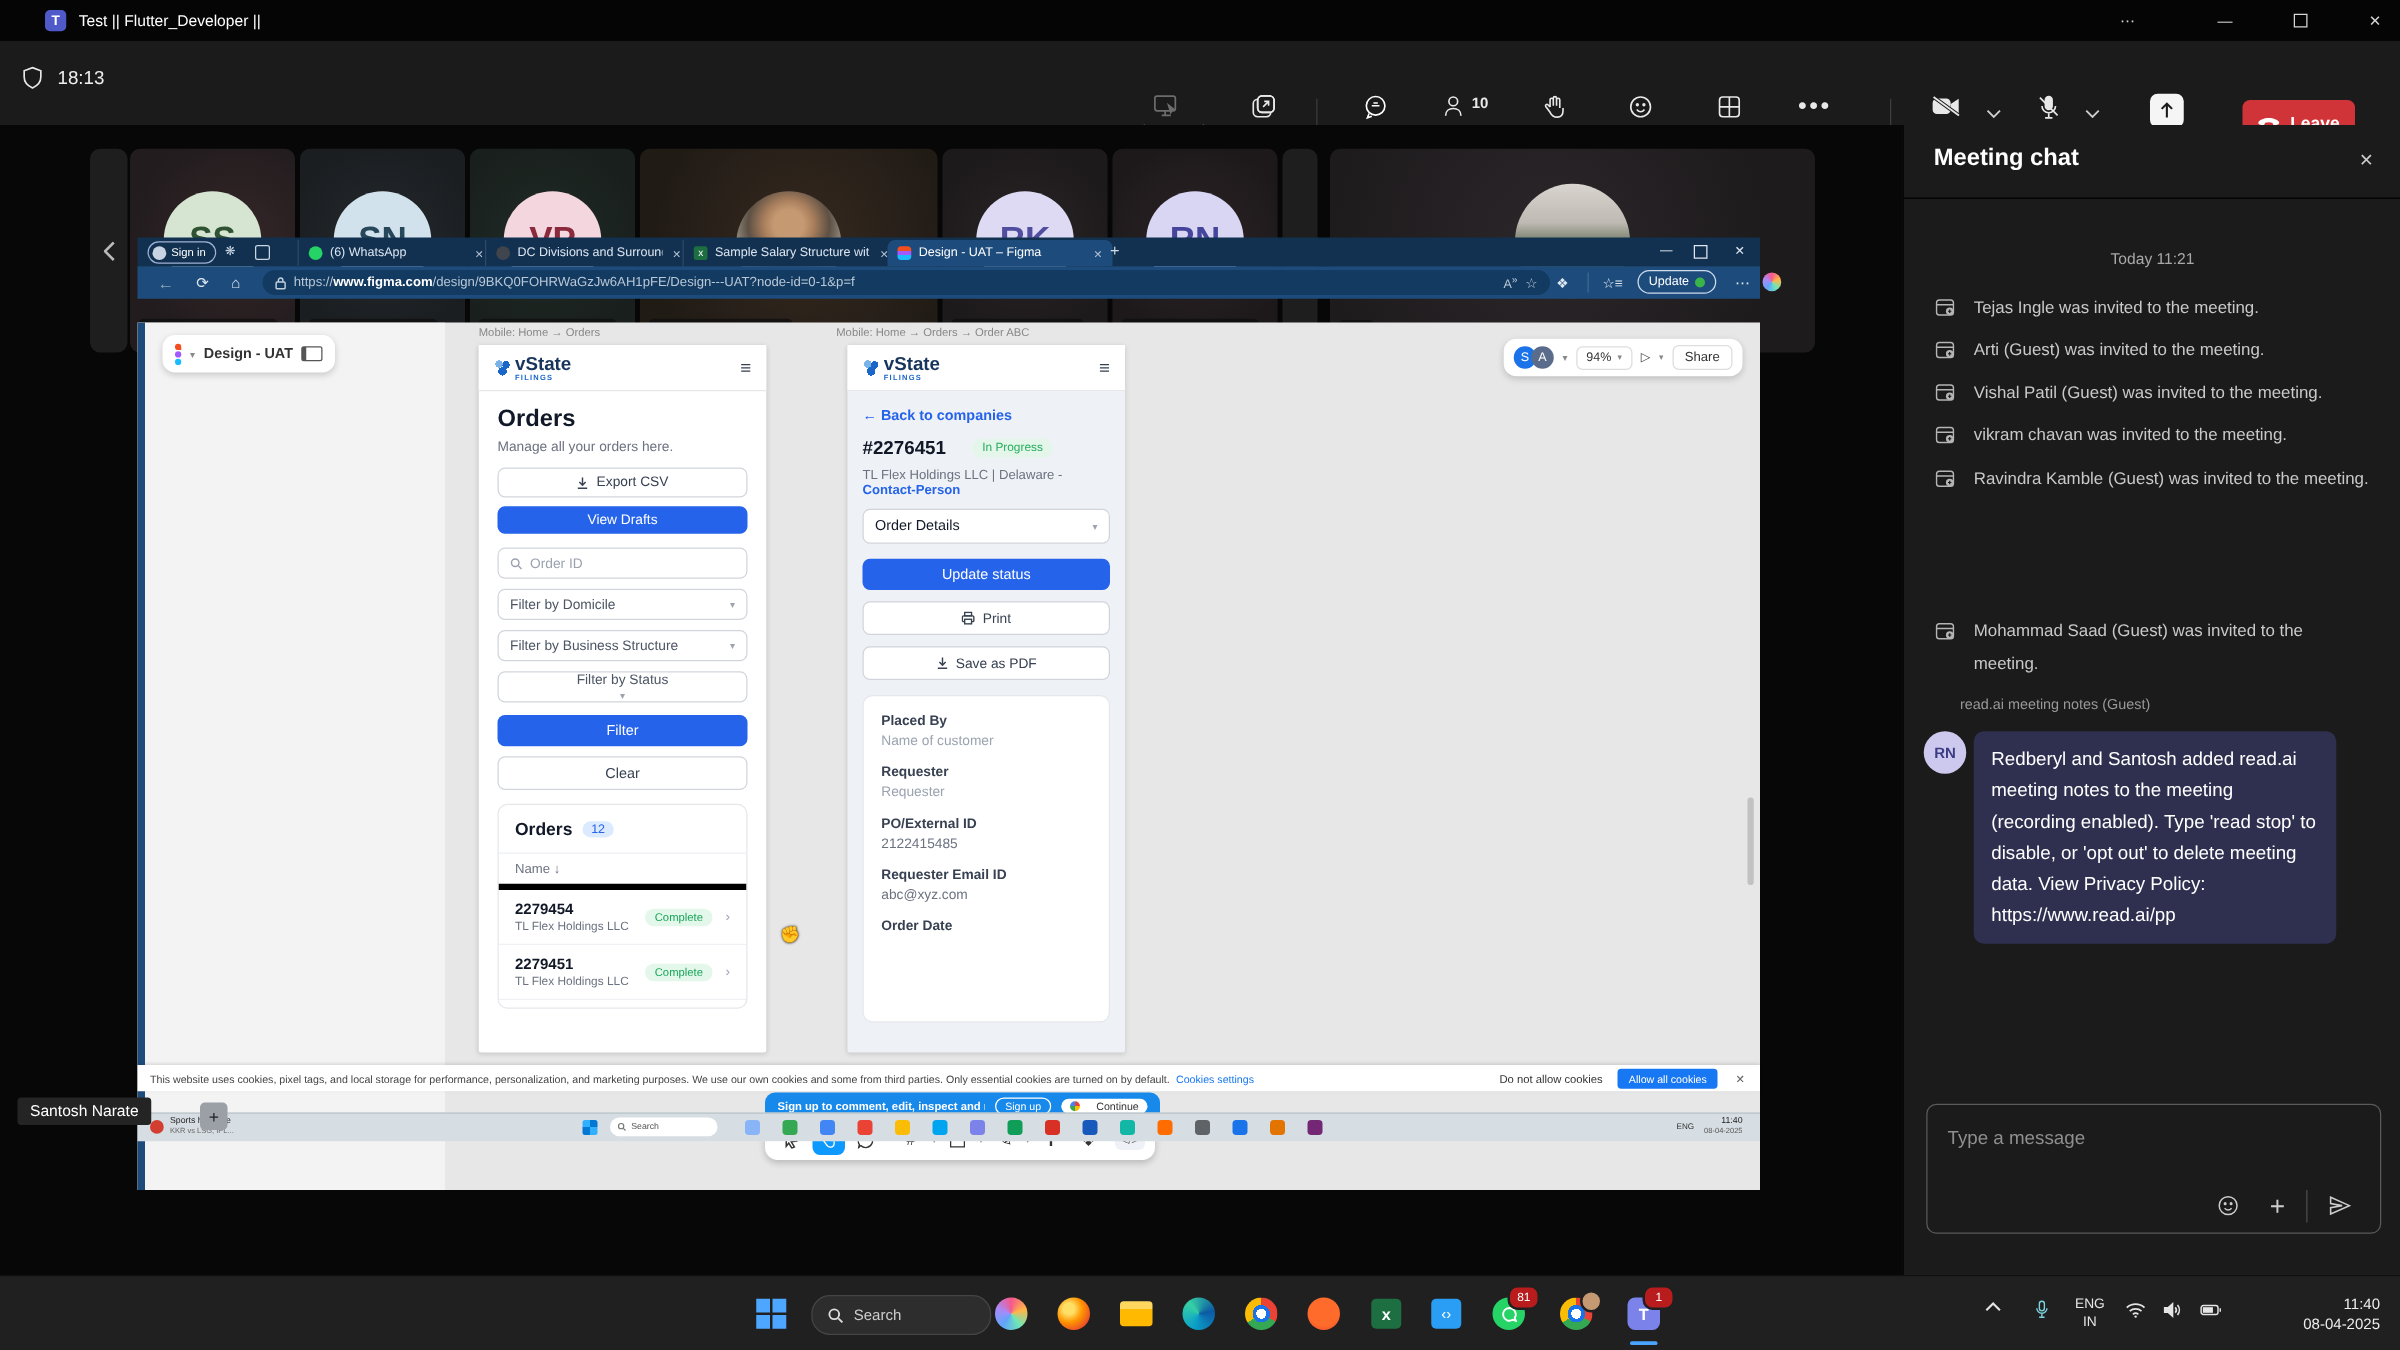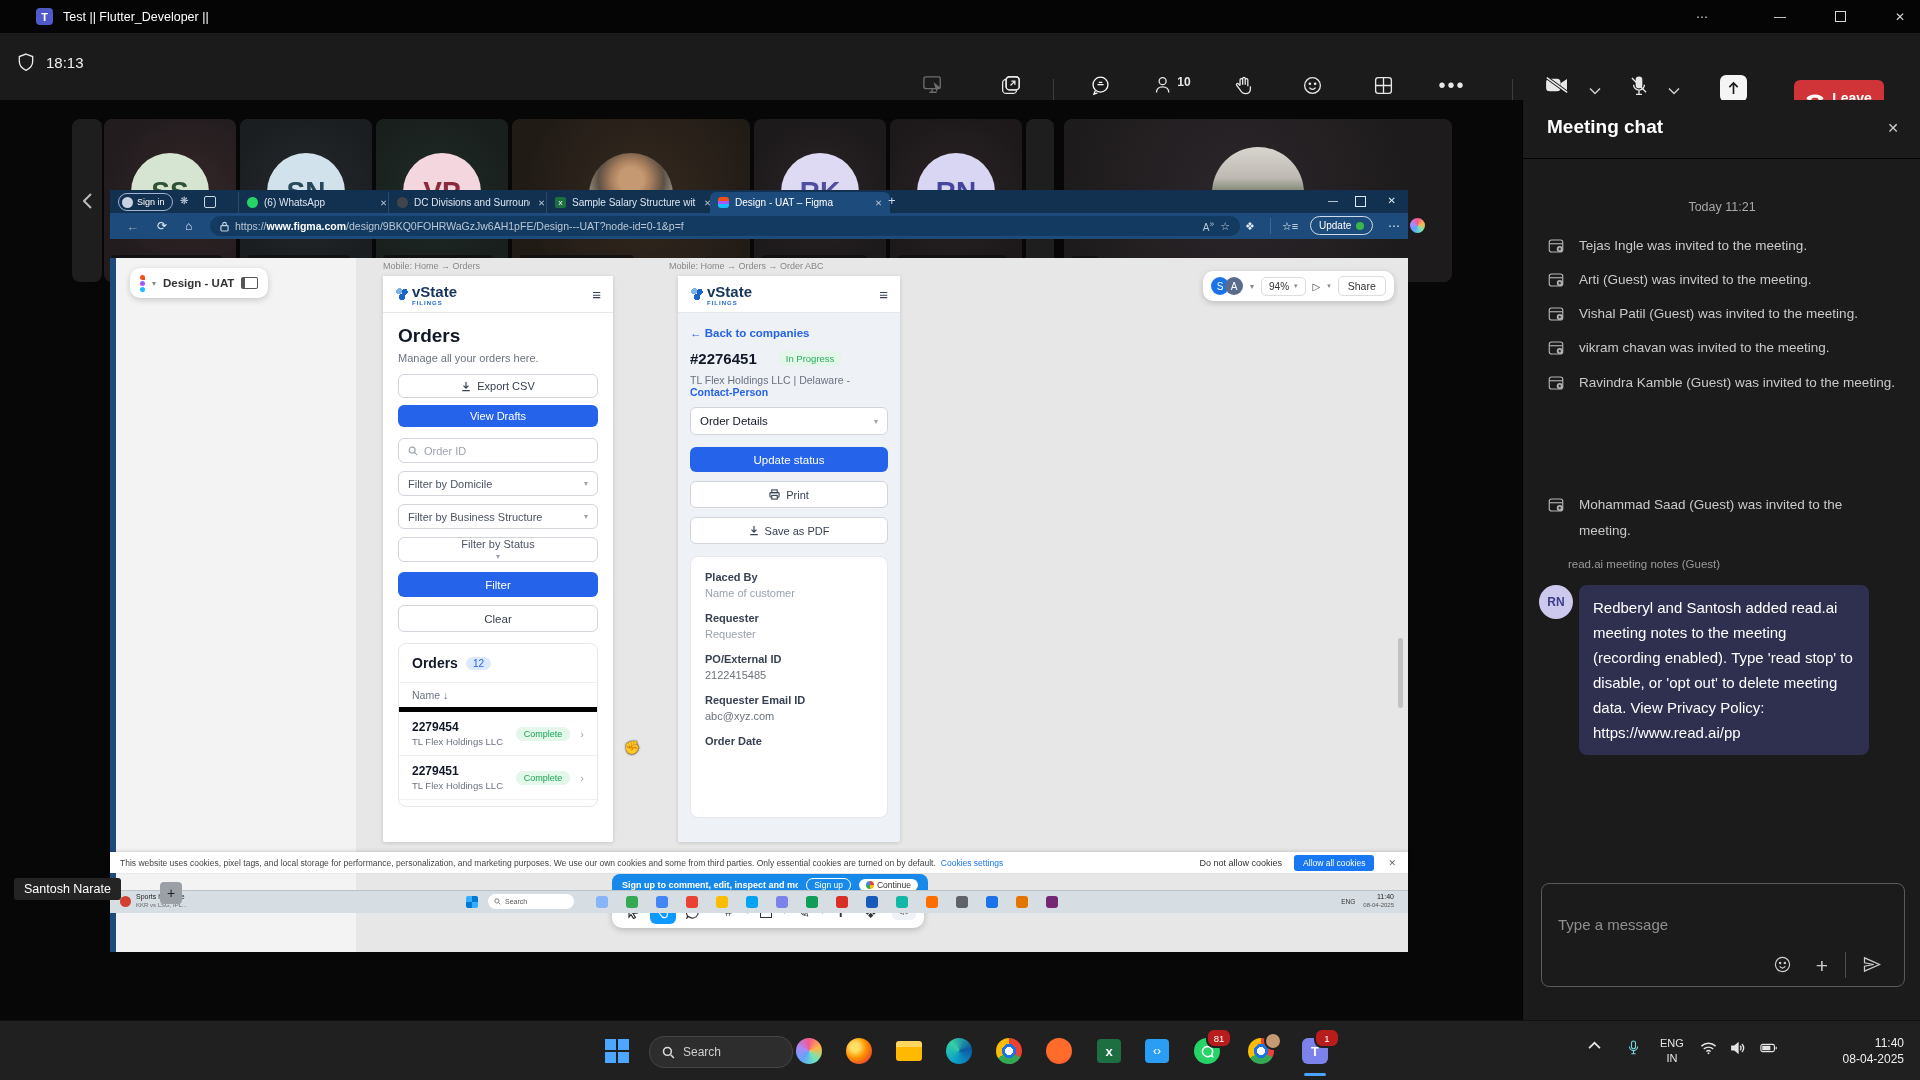--- a/index.html
+++ b/index.html
@@ -59,21 +59,21 @@
   .cookiebar{left:110px;top:852px;width:1298px;height:21px;background:#fff;box-shadow:0 -1px 3px rgba(0,0,0,.15);display:flex;align-items:center;font-size:8.5px;color:#444;}
   
   .minibar{left:110px;top:890px;width:1298px;height:22px;background:#d7dee3;border-top:1px solid #b9c3c9;}
   .minidot{position:absolute;top:5px;width:12px;height:12px;border-radius:3px;}
   
   .chatpanel{left:1522px;top:100px;width:398px;height:920px;background:#1b1b1b;border-left:1px solid #000;}
   .sysmsg{position:absolute;left:24px;width:350px;display:flex;gap:12px;color:#c9c9c9;font-size:13.5px;line-height:26px;}
   .sysmsg .sicon{flex:0 0 20px;color:#b5b5b5;padding-top:4px;}
   .bubble{position:absolute;left:56px;top:485px;width:262px;background:#2f3050;border-radius:8px;padding:10px 14px;font-size:15px;line-height:25px;color:#fff;}
   .chatinput{position:absolute;left:18px;top:783px;width:362px;height:102px;border:1px solid #5a5a5a;border-radius:8px;background:transparent;}
-  .chatinput textarea{position:absolute;left:14px;top:30px;width:300px;height:40px;background:transparent;border:none;outline:none;resize:none;color:#eee;font-size:15px;font-family:"Liberation Sans",sans-serif;}
+  .chatinput textarea{position:absolute;left:14px;top:16px;width:300px;height:40px;background:transparent;border:none;outline:none;resize:none;color:#eee;font-size:15px;font-family:"Liberation Sans",sans-serif;}
   .chatinput textarea::placeholder{color:#8f8f8f;}
   
   .taskbar{left:0;top:1020px;width:1920px;height:60px;background:#202020;border-top:1px solid #111;}
   .tbicon{position:absolute;top:11px;width:38px;height:38px;display:flex;align-items:center;justify-content:center;}
   .circ{width:26px;height:26px;border-radius:50%;}
   .nbadge{position:absolute;top:-4px;right:-6px;min-width:16px;height:16px;border-radius:8px;background:#b91c1c;color:#fff;font-size:9.5px;display:flex;align-items:center;justify-content:center;padding:0 3px;border:2px solid #202020;}
   .trayicon{position:absolute;top:20px;color:#e4e4e4;}
 </style>
 </head>
 <body>
@@ -549,21 +549,21 @@
           <div class="fieldlbl" style="margin-top:13px;">Order Date</div>
         </div>
       </div>
     </div>
 
     <div class="ab" style="left:514px;top:482px;font-size:13px;color:#fff;text-shadow:0 0 2px #000;">✊</div>
 
     <div class="ab" style="left:502px;top:616px;width:296px;height:22px;background:#1789eb;border-radius:8px 8px 0 0;display:flex;align-items:center;padding:0 10px;gap:8px;">
       <span style="font-size:9px;color:#fff;font-weight:bold;flex:1;white-space:nowrap;overflow:hidden;">Sign up to comment, edit, inspect and more.</span>
       <span style="border:1px solid #fff;border-radius:8px;padding:1px 7px;font-size:8.5px;color:#fff;">Sign up</span>
-      <span style="background:#fff;border-radius:8px;padding:1px 7px;font-size:8.5px;color:#333;display:flex;align-items:center;gap:3px;">
+      <span style="background:#fff;border-radius:8px;padding:1px 7px;font-size:8.5px;color:#333;display:flex;align-items:center;gap:13px;">
           <span style="width:8px;height:8px;border-radius:50%;background:conic-gradient(#ea4335 0 25%,#fbbc05 25% 50%,#34a853 50% 75%,#4285f4 75% 100%);"></span>
           <span>Continue</span>
         </span>
     </div>
     <div class="ab" style="left:502px;top:638px;width:296px;height:32px;background:#fff;border-radius:0 0 10px 10px;box-shadow:0 2px 6px rgba(0,0,0,.2);display:flex;align-items:center;gap:4px;padding:0 8px;">
       <span class="toolbtn">
           <svg width="12" height="14" viewBox="0 0 12 14" fill="none" stroke="#333" stroke-width="1.2">
             <path d="M2 1l8 7-4 .5 2.5 4-2 1-2.5-4L2 12z"></path>
           </svg>
         </span>

